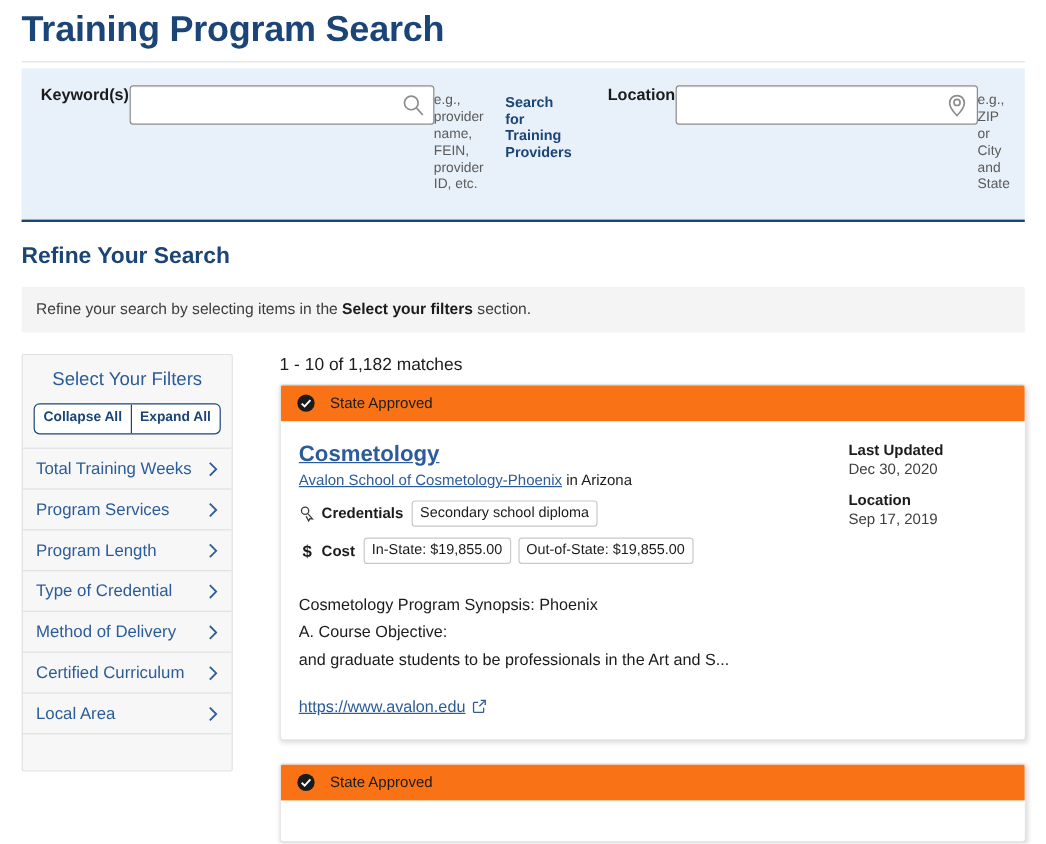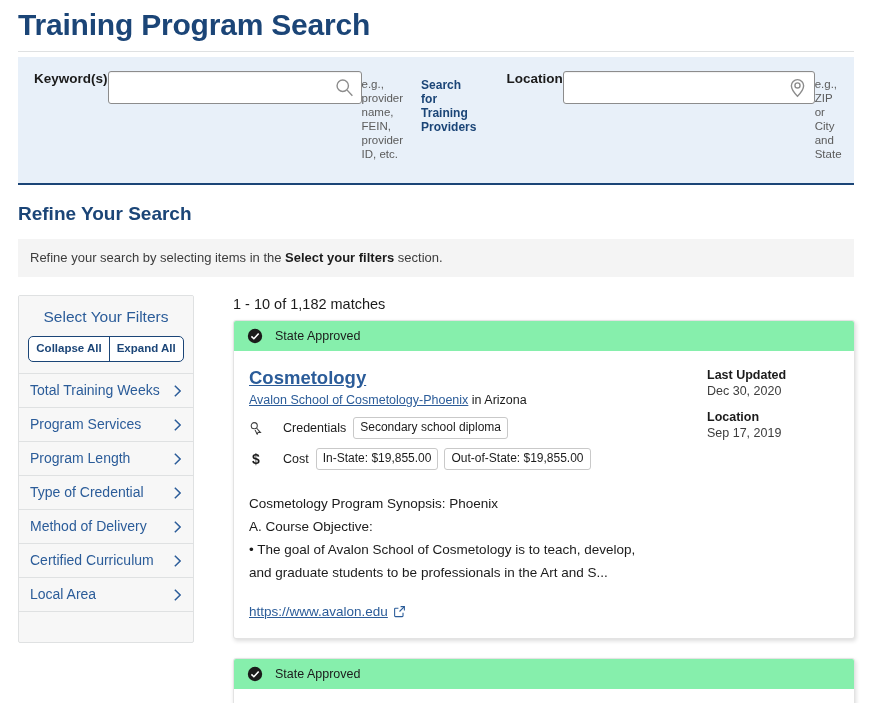--- a/index.html
+++ b/index.html
@@ -219,21 +219,21 @@
   }
   .card {
     background: #ffffff;
     border: 1px solid #e3e3e3;
     border-radius: 3px;
     box-shadow: 1px 2px 4px rgba(0,0,0,0.14);
     margin-bottom: 19px;
     overflow: hidden;
   }
   .card-banner {
-    background: #86efac;
+    background: #f97316;
     padding: 7px 13px;
     display: flex;
     align-items: center;
   }
   .check-icon { width: 16px; height: 16px; flex: 0 0 16px; }
   .banner-text {
     margin-left: 12px;
     font-size: 12.5px;
     color: #1b1b1b;
     line-height: 15px;
@@ -270,23 +270,23 @@
   .meta-icon-dollar {
     flex: 0 0 14px;
     font-size: 14px;
     font-weight: bold;
     color: #1b1b1b;
     text-align: center;
     line-height: 14px;
   }
   .meta-label {
     font-size: 12.5px;
-    font-weight: normal;
-    color: #1b1b1b;
-    margin: 0 7px 0 20px;
+    font-weight: bold;
+    color: #1b1b1b;
+    margin: 0 7px 0 5px;
     line-height: 15px;
   }
   .pill {
     display: inline-block;
     border: 1px solid #c9c9c9;
     border-radius: 3px;
     background: #ffffff;
     font-size: 12px;
     color: #1b1b1b;
     padding: 2px 6px 3px 6px;
@@ -479,21 +479,20 @@
             <div class="meta-row">
               <span class="meta-icon-dollar">$</span>
               <span class="meta-label">Cost</span>
               <span class="pill">In-State: $19,855.00</span>
               <span class="pill">Out-of-State: $19,855.00</span>
             </div>
 
             <div class="synopsis">
               <div>Cosmetology Program Synopsis: Phoenix</div>
               <div>A. Course Objective:</div>
-              <div>• The goal of Avalon School of Cosmetology is to teach, develop,</div>
               <div>and graduate students to be professionals in the Art and S...</div>
             </div>
 
             <a class="ext-link">
               <span>https://www.avalon.edu</span>
               <span class="ext-icon">
                 <svg viewBox="0 0 24 24" width="13" height="13" fill="none" stroke="#2b5c99" stroke-width="2">
                   <polyline points="14,3 21,3 21,10"></polyline>
                   <line x1="21" y1="3" x2="12" y2="12"></line>
                   <path d="M18.5 14.5V20a1.5 1.5 0 0 1-1.5 1.5H4.5A1.5 1.5 0 0 1 3 20V7.5A1.5 1.5 0 0 1 4.5 6H10"></path>

